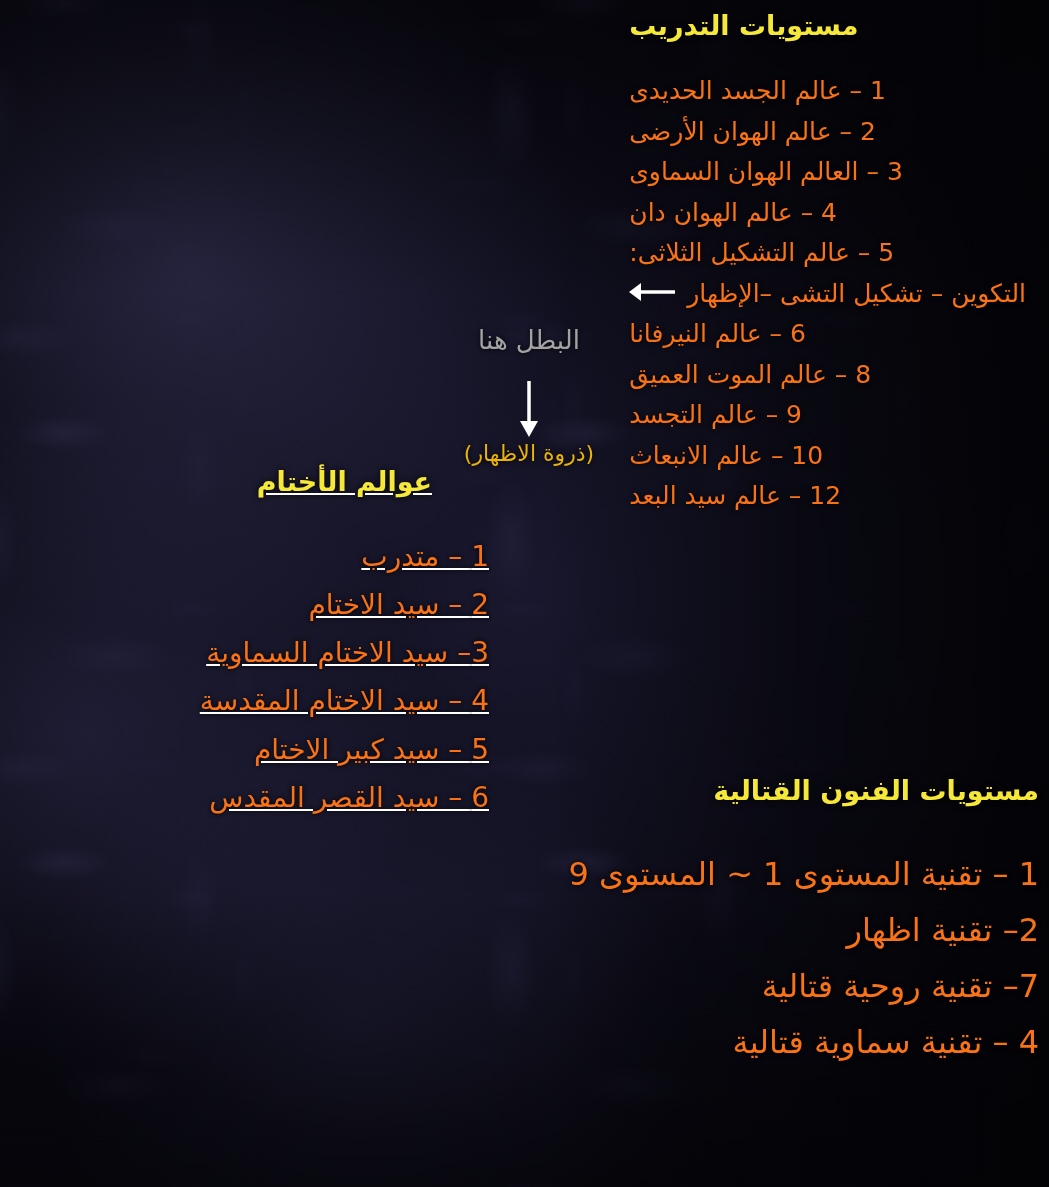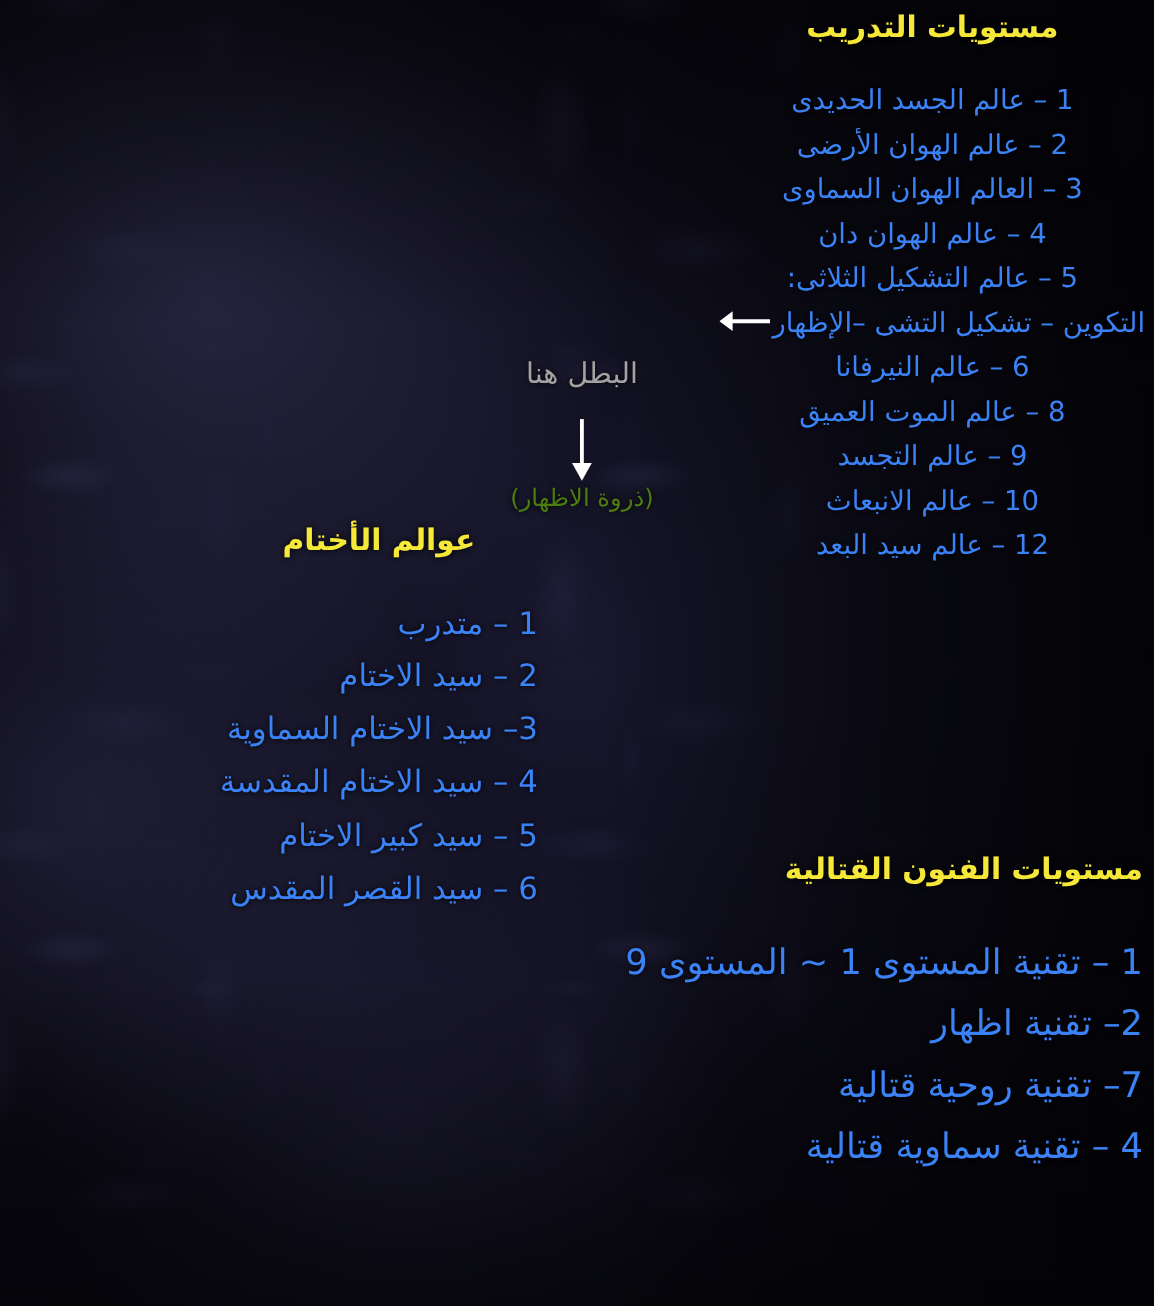--- a/index.html
+++ b/index.html
@@ -68,36 +68,36 @@
     font-size: 27px;
     font-weight: 700;
     letter-spacing: 0.5px;
     text-shadow: 0 0 6px rgba(0,0,0,.9);
     white-space: nowrap;
   }
 
   .line {
     font-size: 25px;
     line-height: 1.62;
-    color: #3b82f6;
+    color: #f97316;
     white-space: nowrap;
     text-shadow: 0 0 5px rgba(0,0,0,.95);
   }
 
   
-  #training { top: 10px; right: 8px; text-align: center; }
+  #training { top: 10px; right: 23px; text-align: left; }
   #training .heading { margin-bottom: 30px; }
 
   
   #combat { top: 775px; right: 10px; text-align: right; }
   #combat .heading { margin-bottom: 40px; }
   #combat .line { font-size: 32px; line-height: 1.75; }
 
   
-  #seals { top: 476px; right: 560px; text-align: right; }
+  #seals { top: 466px; right: 560px; text-align: right; text-decoration: underline; }
   #seals .heading { margin-bottom: 36px; text-align: center; }
   #seals .line { font-size: 28px; line-height: 1.72; }
 
   
   #hero-note {
     position: absolute;
     top: 325px;
     right: 420px;
     width: 200px;
     text-align: center;
@@ -109,29 +109,30 @@
     text-shadow: 0 0 5px rgba(0,0,0,.95);
   }
   #hero-note .down-arrow {
     margin-top: 26px;
     display: block;
     width: 100%;
     height: 58px;
   }
   #hero-note .paren-note {
     font-size: 22px;
-    color: #4d7c0f;
+    color: #eab308;
     margin-top: 2px;
     white-space: nowrap;
     text-shadow: 0 0 5px rgba(0,0,0,.95);
   }
   .arrow-row {
     display: flex;
     align-items: center;
     justify-content: flex-start;
+    gap: 10px;
     direction: rtl;
   }
   .arrow-right { flex: 0 0 auto; }
 </style>
 </head>
 <body>
 
 <div id="bg"></div>
 <div id="vignette"></div>
 

